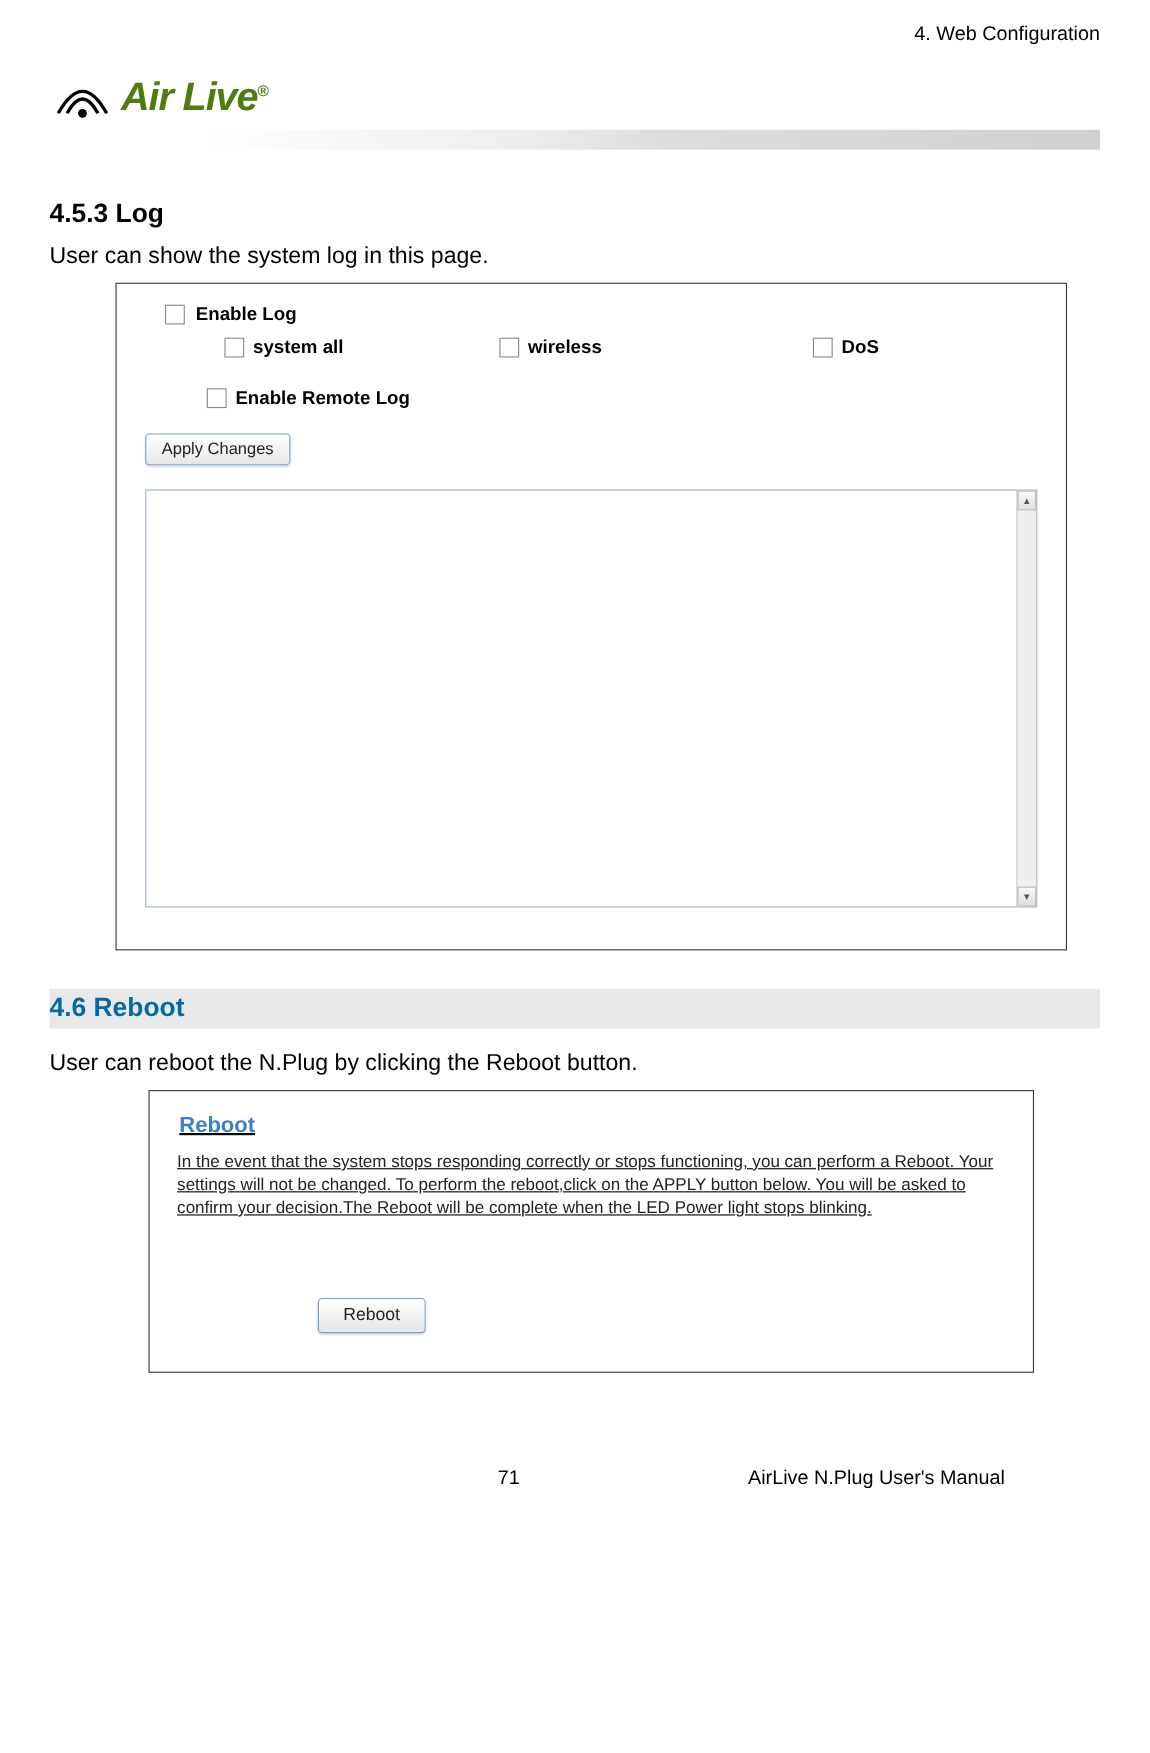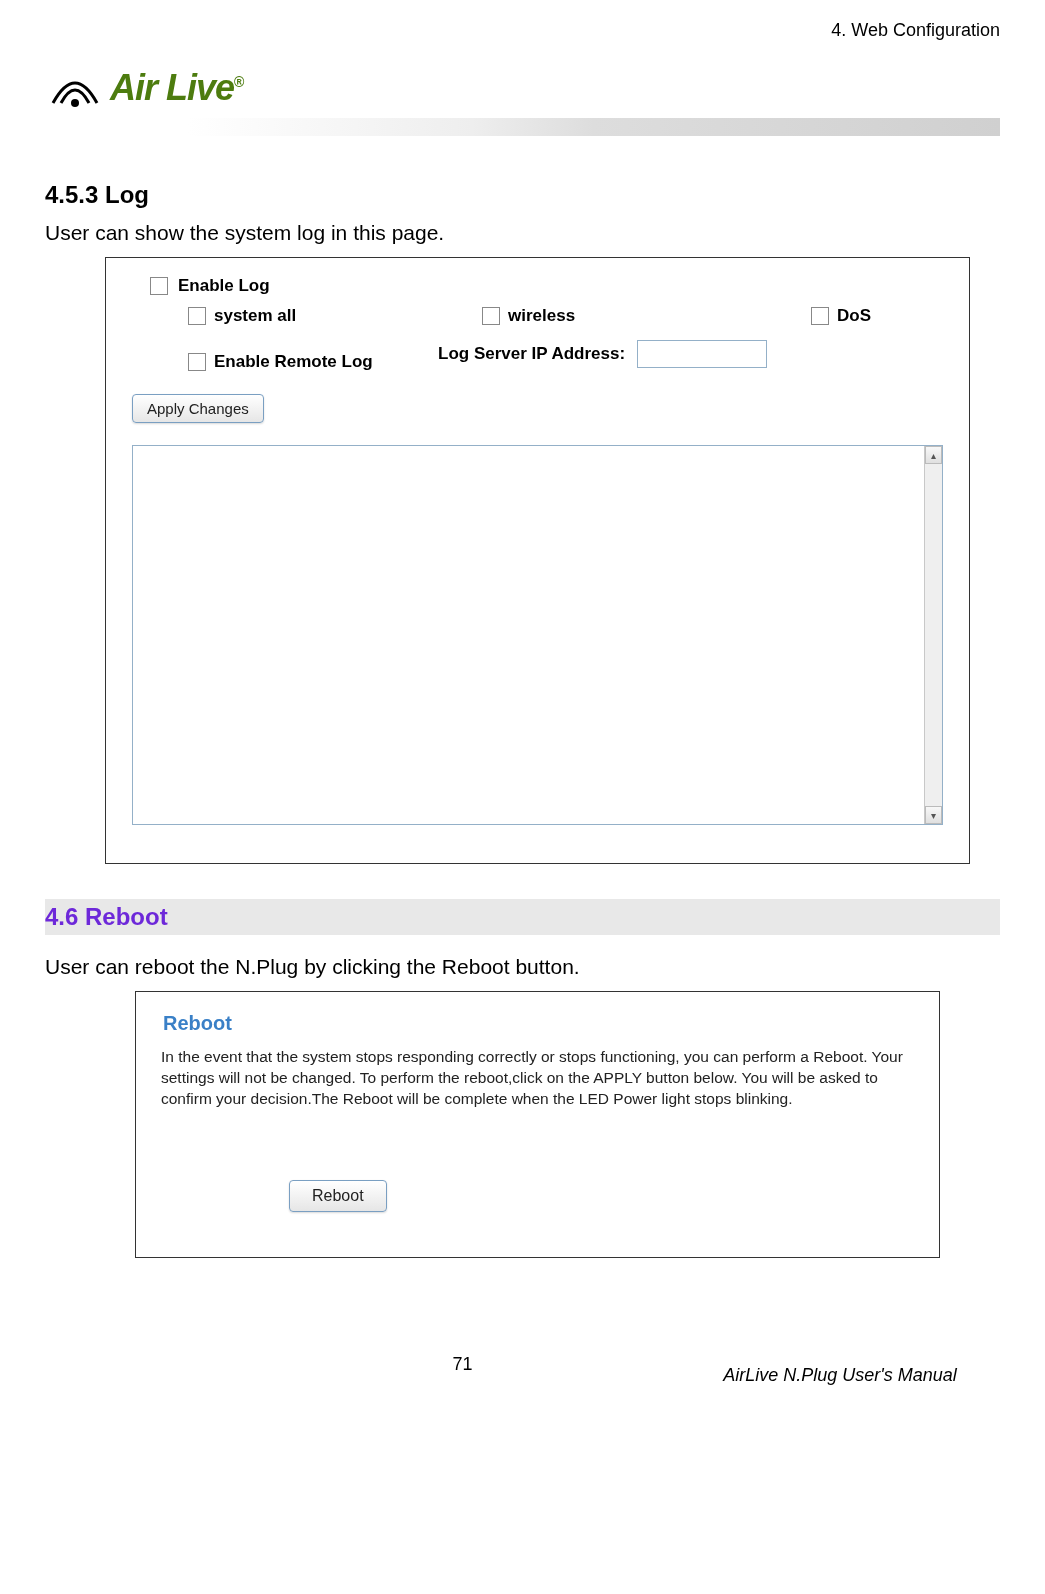--- a/index.html
+++ b/index.html
@@ -68,36 +68,37 @@
       margin-bottom: 12px;
     }
     .section-text {
       font-size: 21px;
       color: #000;
       margin-bottom: 12px;
     }
     .section-heading-hl {
       font-size: 24px;
       font-weight: bold;
-      color: #6d28d9;
+      color: #0369a1;
       background: #e8e8e8;
       padding: 4px 0;
       margin: 35px 0 20px 0;
     }
     
     .screenshot {
       border: 1px solid #333;
       background: #fff;
       padding: 18px 20px;
       margin: 0 30px 0 60px;
     }
     .screenshot-reboot {
       border: 1px solid #333;
-      padding: 18px 25px 45px 25px;
+      padding: 18px 25px 35px 25px;
       margin: 0 60px 0 90px;
+      text-decoration: underline;
     }
     .panel-title {
       color: #3a80c7;
       font-size: 20px;
       font-weight: bold;
       margin: 4px 0 14px 6px;
     }
     .panel-desc {
       font-size: 16px;
       color: #222;
@@ -110,23 +111,22 @@
     }
     .opt-row {
       display: flex;
       align-items: center;
       gap: 10px;
       margin-bottom: 10px;
     }
     .opt-row-3col {
       display: flex;
       align-items: flex-end;
-      margin-left: 38px;
+      margin-left: 54px;
       margin-bottom: 10px;
-      gap: 44px;
     }
     .opt-row-3col .col {
       display: flex;
       align-items: center;
       gap: 8px;
     }
     .col-1 { width: 250px; }
     .col-2 { width: 285px; }
     .col-3 { flex: 1; }
     .opt-remote {
@@ -235,24 +235,22 @@
     .footer {
       display: flex;
       justify-content: space-between;
       align-items: center;
       margin-top: 85px;
       font-size: 18px;
     }
     .footer-left { width: 200px;}
     .footer-center { text-align: center; }
     .footer-right {
-      font-style: italic;
-      text-align: center;
+      text-align: left;
       width: 320px;
-      margin-top: 22px;
     }
   </style>
 </head>
 <body>
 
 <div class="header-row">
   <div></div>
   <div class="header-right">4. Web Configuration</div>
 </div>
 
@@ -293,24 +291,20 @@
       <div class="col col-3">
         <span class="checkbox"></span>
         <span class="check-label-plain">DoS</span>
       </div>
     </div>
     <div class="opt-remote">
       <div style="display:flex;align-items:center;gap:8px;width:250px;margin-top:16px;">
         <span class="checkbox"></span>
         <span class="check-label-plain">Enable Remote Log</span>
       </div>
-      <div style="display:flex;align-items:center;">
-        <span class="check-label-plain">Log Server IP Address:</span>
-        <span class="ip-input" value=""></span>
-      </div>
     </div>
   </div>
 
   <div class="apply-row">
     <span class="btn">Apply Changes</span>
   </div>
 
   <div class="log-box">
     <div class="scrollbar">
       <div class="scroll-up">▴</div>

